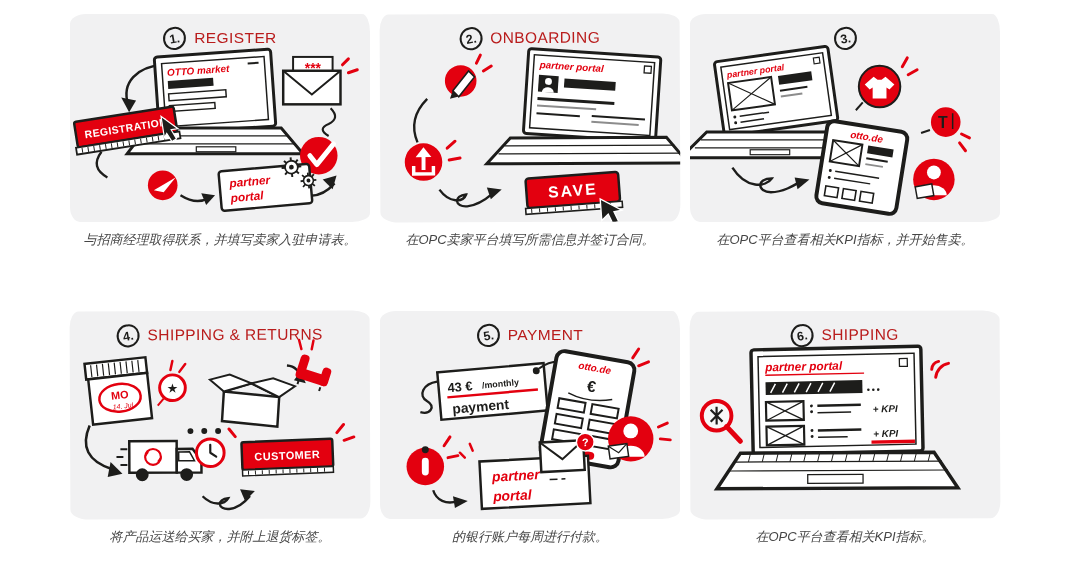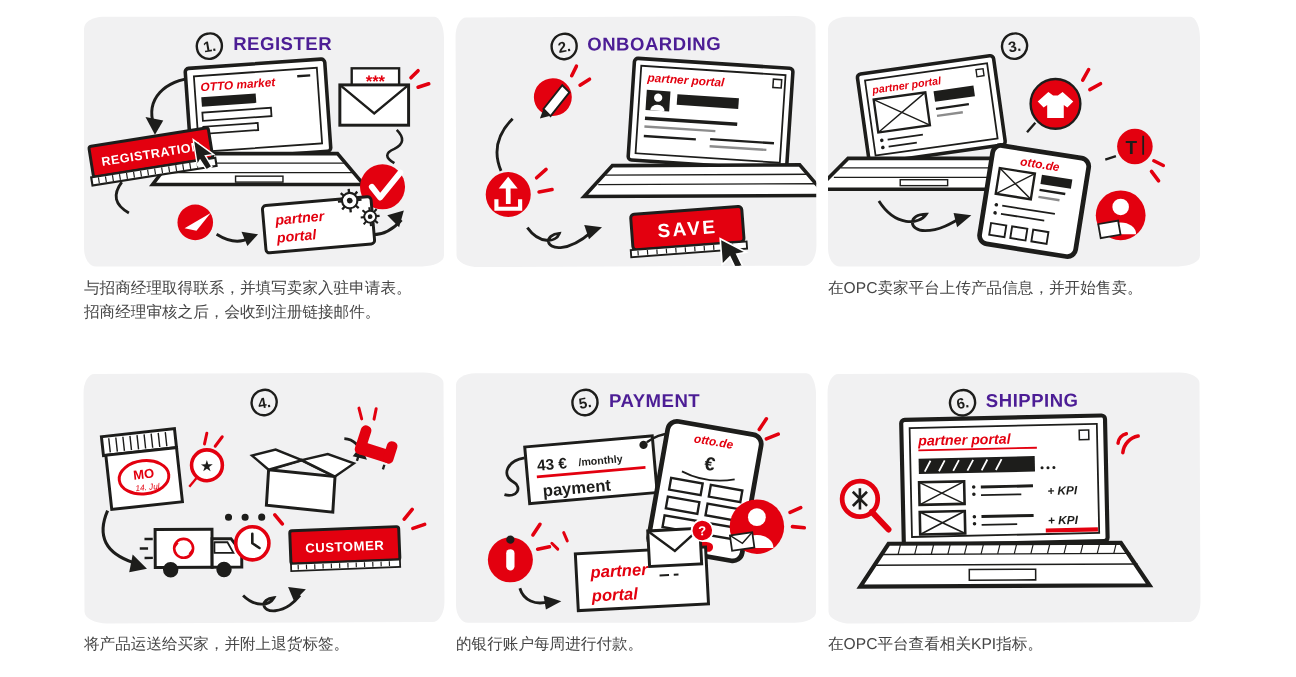--- a/index.html
+++ b/index.html
@@ -5,24 +5,24 @@
   html,body{margin:0;padding:0;background:#fff;}
   body{width:1080px;height:564px;overflow:hidden;font-family:"Liberation Sans",sans-serif;}
   .page{position:relative;width:1080px;height:564px;background:#fff;}
   .grid{display:grid;grid-template-columns:300px 300px 310px;column-gap:10px;row-gap:20px;padding:14px 0 0 70px;}
   .panel{display:flex;flex-direction:column;}
   .patch{height:208px;background:#f1f1f2;border-radius:16px 8px 18px 10px / 10px 18px 9px 15px;position:relative;overflow:hidden;}
   .panel:nth-child(even) .patch{transform:rotate(-.25deg);border-radius:9px 17px 10px 19px / 16px 9px 17px 10px;}
   .title-row{display:flex;align-items:center;justify-content:center;gap:8px;padding-top:11px;height:26px;}
   .num-circle{width:23px;height:23px;border:2.3px solid #1d1d1b;border-radius:50% 46% 52% 48%;display:flex;align-items:center;justify-content:center;
     font-weight:700;font-size:12.5px;color:#1d1d1b;background:transparent;transform:rotate(-10deg);box-sizing:border-box;}
-  .panel-title{font-weight:700;font-size:15.5px;letter-spacing:.4px;color:#4c1d95;white-space:nowrap;}
+  .panel-title{font-weight:400;font-size:15.5px;letter-spacing:.4px;color:#b91c1c;white-space:nowrap;}
   .illus{display:block;width:100%;height:160px;overflow:visible;}
   svg text{font-family:"Liberation Sans",sans-serif;}
-  .caption{margin-top:8px;height:48px;text-align:left;font-size:13px;line-height:1.5;color:#454545;}
+  .caption{margin-top:8px;height:48px;text-align:center;font-size:13px;line-height:1.5;color:#454545;font-style:italic;}
   .caption span{display:block;}
 </style>
 </head>
 <body>
 
 <div class="page">
 <div class="grid">
 
   <section class="panel">
     <div class="patch">
@@ -92,21 +92,20 @@
           <g transform="translate(90,17)">
             <path d="M0,-8 v3 M0,8 v-3 M-8,0 h3 M8,0 h-3 M-6,-6 l2.5,2.5 M6,6 l-2.5,-2.5 M-6,6 l2.5,-2.5 M6,-6 l-2.5,2.5" stroke="#1d1d1b" stroke-width="1.8"></path>
             <circle r="5" fill="#fff" stroke="#1d1d1b" stroke-width="1.6"></circle>
             <circle r="2" fill="#1d1d1b"></circle>
           </g>
         </g>
       </svg>
     </div>
     <p class="caption">
       <span>与招商经理取得联系，并填写卖家入驻申请表。</span>
-      <span>招商经理审核之后，会收到注册链接邮件。</span>
     </p>
   </section>
 
   <section class="panel">
     <div class="patch">
       <div class="title-row">
         <span class="num-circle">2.</span>
         <span class="panel-title">ONBOARDING</span>
       </div>
       <svg class="illus" viewBox="0 0 300 162">
@@ -150,20 +149,24 @@
         </g>
         <g transform="translate(146,126) rotate(-4 47 15)">
           <rect x="0" y="0" width="94" height="30" rx="3" fill="#e3000f" stroke="#1d1d1b" stroke-width="2.5"></rect>
           <text x="47" y="21" text-anchor="middle" font-size="16" font-weight="bold" fill="#fff" letter-spacing="2">SAVE</text>
           <rect x="-2" y="30" width="98" height="6" fill="#fff" stroke="#1d1d1b" stroke-width="1.6"></rect>
           <path d="M4,31 v4 M12,31 v4 M20,31 v4 M28,31 v4 M36,31 v4 M44,31 v4 M52,31 v4 M60,31 v4 M68,31 v4 M76,31 v4 M84,31 v4" stroke="#1d1d1b" stroke-width="1"></path>
           <path d="M74,26 v22 l7,-6 4,10 6,-2 -4,-10 8,-1 z" fill="#1d1d1b" stroke="#fff" stroke-width="1.4"></path>
         </g>
       </svg>
     </div>
+    <p class="caption">
+      <span>在OPC卖家平台填写所需信息并签订合同。</span>
+      <span></span>
+    </p>
   </section>
 
   <section class="panel">
     <div class="patch">
       <div class="title-row">
         <span class="num-circle">3.</span>
       </div>
       <svg class="illus" viewBox="0 0 300 162">
         <g transform="translate(2,4)">
           <g transform="rotate(-8 70 50)">
@@ -225,29 +228,30 @@
           <path d="M227,146 a13,10 0 0 1 26,0 z" fill="#fff"></path>
           <rect x="222" y="136" width="17" height="12" fill="#fff" stroke="#1d1d1b" stroke-width="1.5" transform="rotate(-10 230 142)"></rect>
         </g>
         <g>
           <path d="M36,118 c14,22 34,20 40,11 c-16,0 -15,14 -1,14 c12,0 22,-6 32,-12" stroke="#1d1d1b" stroke-width="2.4" fill="none"></path>
           <polygon points="102,140 114,130 99,128" fill="#1d1d1b"></polygon>
         </g>
       </svg>
     </div>
     <p class="caption">
-      <span>在OPC卖家平台上传产品信息，并开始售卖。</span>
+      <span>在OPC平台查看相关KPI指标，并开始售卖。</span>
       <span></span>
     </p>
   </section>
 
   <section class="panel">
     <div class="patch">
       <div class="title-row">
         <span class="num-circle">4.</span>
+        <span class="panel-title">SHIPPING &amp; RETURNS</span>
       </div>
       <svg class="illus" viewBox="0 0 300 162">
         <g transform="translate(16,12) rotate(-6 32 30)">
           <rect x="0" y="0" width="62" height="16" fill="#fff" stroke="#1d1d1b" stroke-width="2.5"></rect>
           <path d="M6,2 v12 M12,2 v12 M18,2 v12 M24,2 v12 M30,2 v12 M36,2 v12 M42,2 v12 M48,2 v12 M54,2 v12" stroke="#1d1d1b" stroke-width="1.2"></path>
           <rect x="2" y="16" width="60" height="46" fill="#fff" stroke="#1d1d1b" stroke-width="2.5"></rect>
           <ellipse cx="32" cy="38" rx="21" ry="14" fill="none" stroke="#e3000f" stroke-width="2.5"></ellipse>
           <text x="32" y="39" text-anchor="middle" font-size="11" font-weight="bold" fill="#e3000f">MO</text>
           <text x="34" y="49" text-anchor="middle" font-size="7" font-style="italic" fill="#e3000f">14. Jul</text>
         </g>

